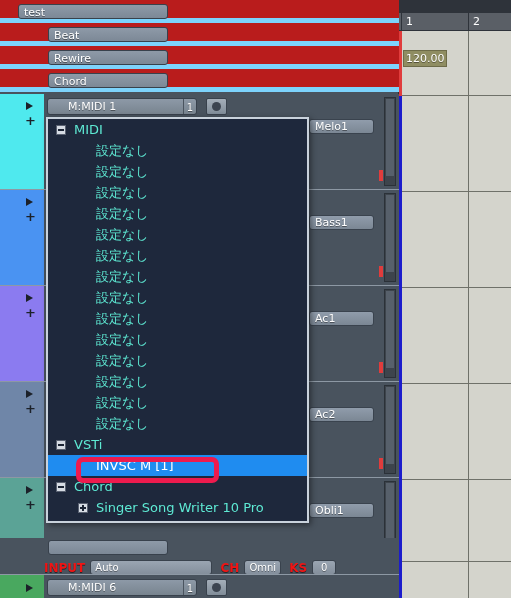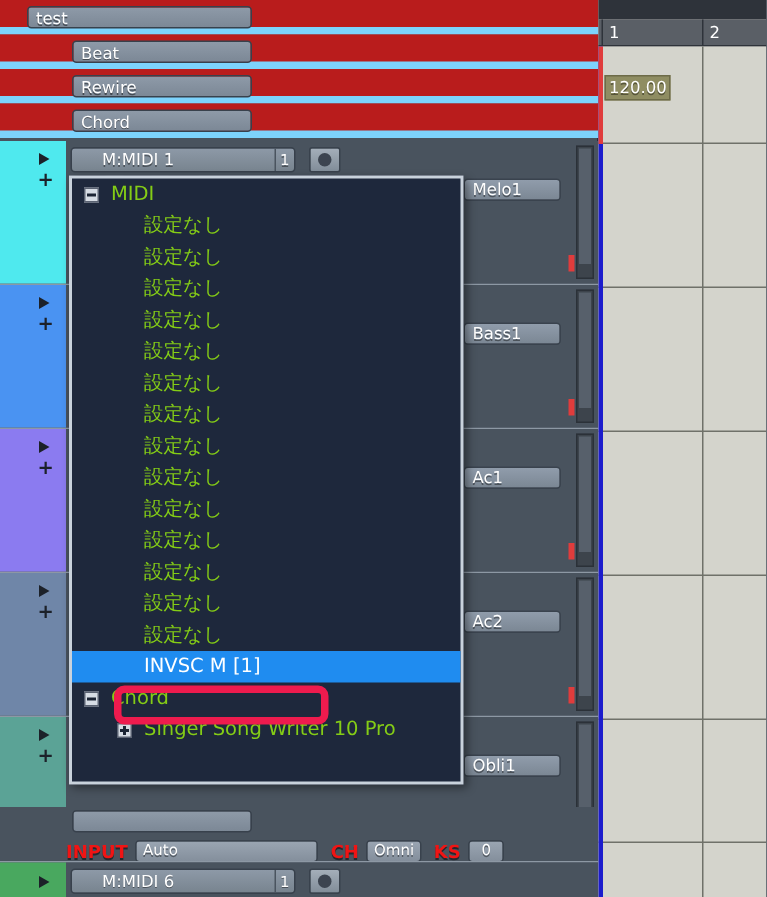--- a/index.html
+++ b/index.html
@@ -80,21 +80,21 @@
   #playhead{position:absolute;left:0;top:31px;width:3px;bottom:0;background:#1c1ccc;}
   #playred{position:absolute;left:0;top:31px;width:3px;height:65px;background:#e03c3c;}
   #tempoblk{position:absolute;left:4px;top:50px;width:44px;height:17px;background:#8f8d62;
             border:1px solid #6d6b48;box-sizing:border-box;color:#ffffff;font-size:11px;
             line-height:15px;padding-left:2px;text-shadow:0 1px 0 rgba(0,0,0,.4);}
 
   
   #menu{position:absolute;left:46px;top:117px;width:263px;height:406px;
         background:#1e283c;border:2px solid #c9d2dc;box-sizing:border-box;
         box-shadow:2px 2px 6px rgba(0,0,0,.45);}
-  .mitem{position:relative;height:21px;line-height:21px;color:#84cc16;font-size:13px;
+  .mitem{position:relative;height:21px;line-height:21px;color:#5eead4;font-size:13px;
          white-space:nowrap;overflow:hidden;}
   .mitem.grp{padding-left:26px;}
   .mitem.lvl1{padding-left:48px;}
   .mitem.lvl2{padding-left:48px;}
   .mitem.sel{background:#1f8cf0;color:#ffffff;}
   .tbox{position:absolute;left:8px;top:6px;width:10px;height:10px;background:#d6dce4;
         border:1px solid #5a6272;box-sizing:border-box;}
   .tbox::before{content:"";position:absolute;left:1px;top:3px;width:6px;height:2px;background:#1b2434;}
   .tbox.plus::after{content:"";position:absolute;left:3px;top:1px;width:2px;height:6px;background:#1b2434;}
   .tbox.ind{left:30px;}
@@ -261,20 +261,24 @@
     <div class="mitem lvl1"><span>設定なし</span></div>
     <div class="mitem lvl1"><span>設定なし</span></div>
     <div class="mitem lvl1"><span>設定なし</span></div>
     <div class="mitem lvl1"><span>設定なし</span></div>
     <div class="mitem lvl1"><span>設定なし</span></div>
     <div class="mitem lvl1"><span>設定なし</span></div>
     <div class="mitem lvl1"><span>設定なし</span></div>
     <div class="mitem lvl1"><span>設定なし</span></div>
     <div class="mitem lvl1"><span>設定なし</span></div>
 
+    <div class="mitem grp">
+      <span class="tbox"></span>
+      <span>VSTi</span>
+    </div>
     <div class="mitem lvl1 sel"><span>INVSC M [1]</span></div>
 
     <div class="mitem grp">
       <span class="tbox"></span>
       <span>Chord</span>
     </div>
     <div class="mitem lvl2">
       <span class="tbox plus ind"></span>
       <span>Singer Song Writer 10 Pro</span>
     </div>

